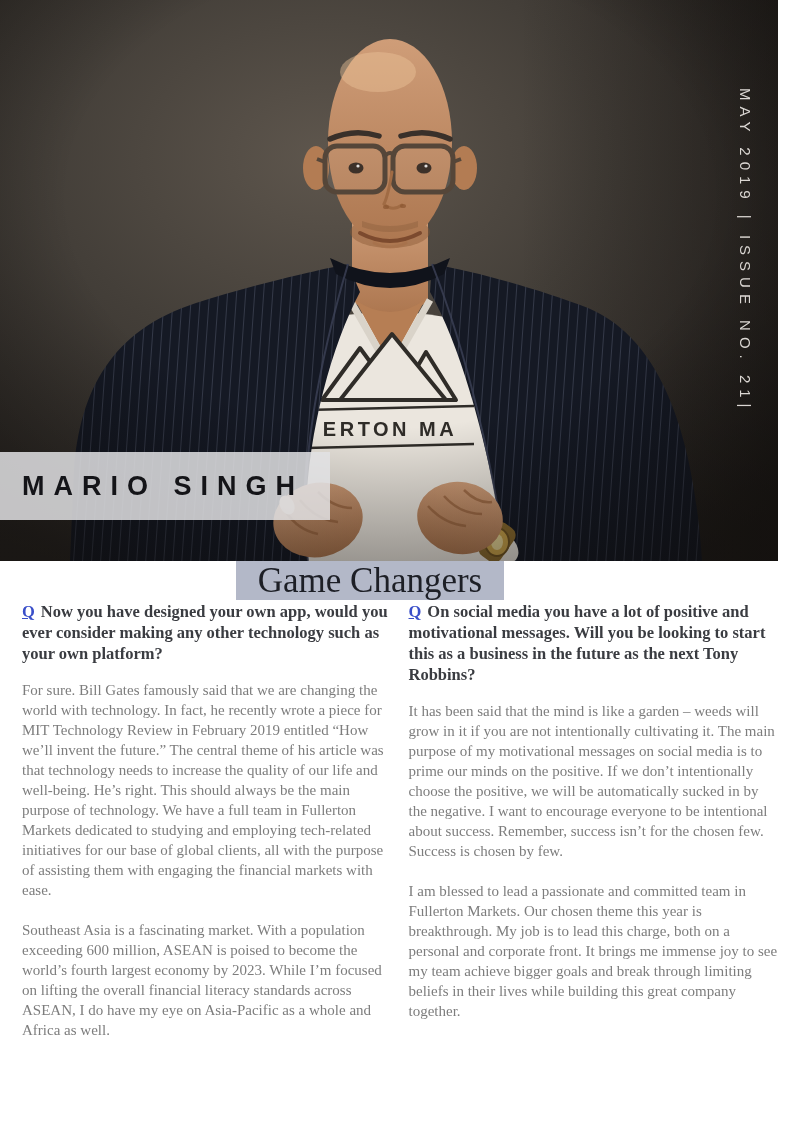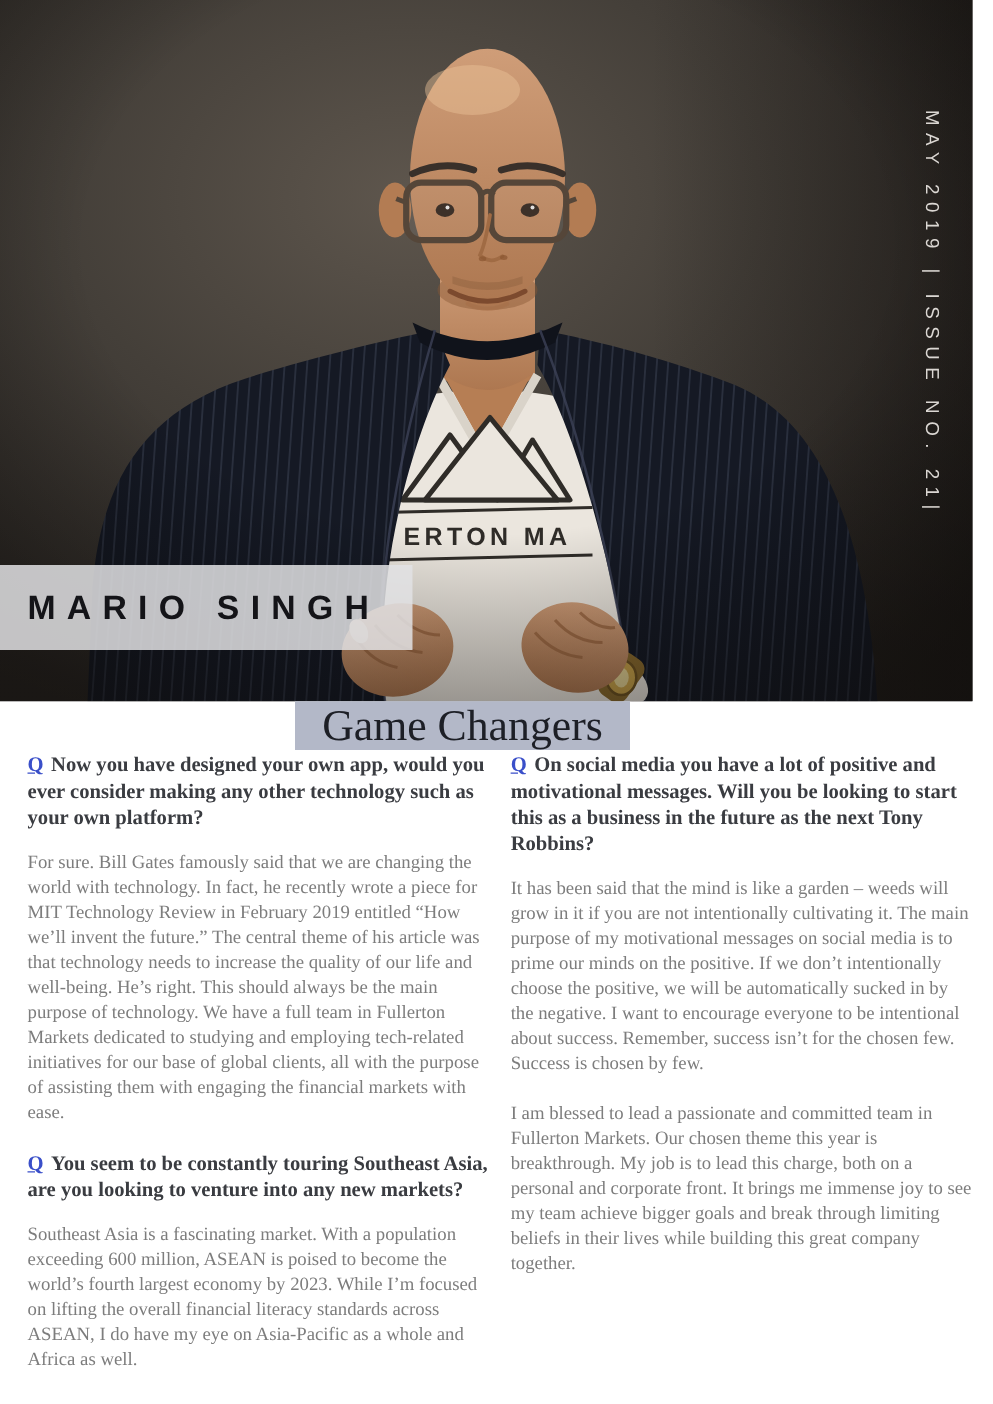--- a/index.html
+++ b/index.html
@@ -160,21 +160,20 @@
 
     <div class="name-banner">MARIO SINGH</div>
   </div>
 
   <div class="headline-box">Game Changers</div>
 
   <div class="columns">
     <div class="col">
       <p class="question"><span class="q-marker">Q</span><span>Now you have designed your own app, would you ever consider making any other technology such as your own platform?</span></p>
       <p class="answer">For sure. Bill Gates famously said that we are changing the world with technology. In fact, he recently wrote a piece for MIT Technology Review in February 2019 entitled “How we’ll invent the future.” The central theme of his article was that technology needs to increase the quality of our life and well-being. He’s right. This should always be the main purpose of technology. We have a full team in Fullerton Markets dedicated to studying and employing tech-related initiatives for our base of global clients, all with the purpose of assisting them with engaging the financial markets with ease.</p>
-      <p class="question"><span class="q-marker">Q</span><span>You seem to be constantly touring Southeast Asia, are you looking to venture into any new markets?</span></p>
       <p class="answer">Southeast Asia is a fascinating market. With a population exceeding 600 million, ASEAN is poised to become the world’s fourth largest economy by 2023. While I’m focused on lifting the overall financial literacy standards across ASEAN, I do have my eye on Asia-Pacific as a whole and Africa as well.</p>
     </div>
     <div class="col">
       <p class="question"><span class="q-marker">Q</span><span>On social media you have a lot of positive and motivational messages. Will you be looking to start this as a business in the future as the next Tony Robbins?</span></p>
       <p class="answer">It has been said that the mind is like a garden – weeds will grow in it if you are not intentionally cultivating it. The main purpose of my motivational messages on social media is to prime our minds on the positive. If we don’t intentionally choose the positive, we will be automatically sucked in by the negative. I want to encourage everyone to be intentional about success. Remember, success isn’t for the chosen few. Success is chosen by few.</p>
       <p class="answer">I am blessed to lead a passionate and committed team in Fullerton Markets. Our chosen theme this year is breakthrough. My job is to lead this charge, both on a personal and corporate front. It brings me immense joy to see my team achieve bigger goals and break through limiting beliefs in their lives while building this great company together.</p>
     </div>
   </div>
 
 </div>

